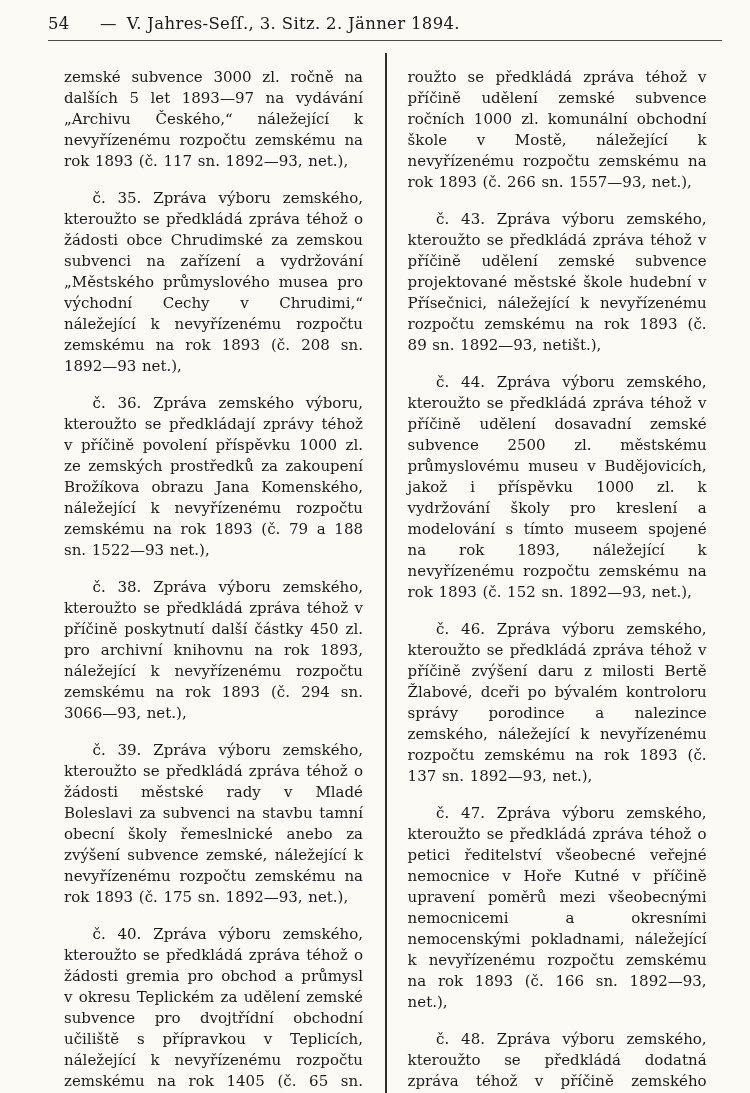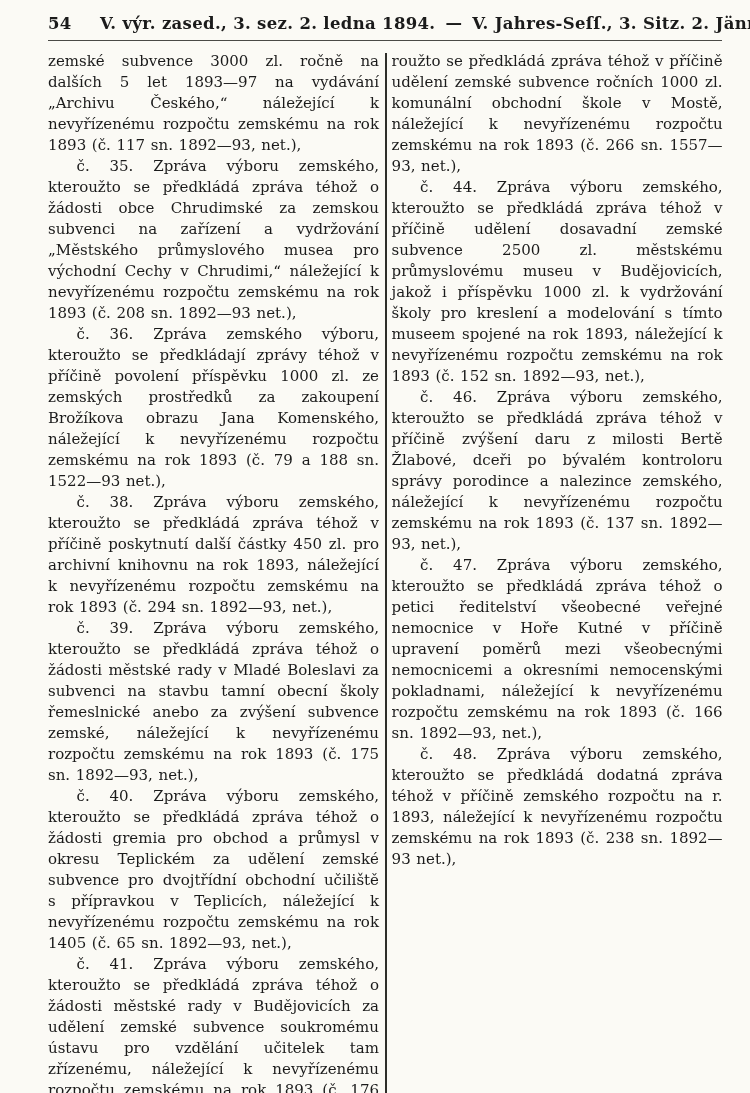--- a/index.html
+++ b/index.html
@@ -17,21 +17,21 @@
   .page {
     box-sizing: border-box;
     width: 750px;
     height: 1093px;
     padding: 14px 28px 0 48px;
   }
   
   .running-head {
     display: flex;
     align-items: baseline;
-    font-weight: bold;
+    font-weight: normal;
     font-size: 16.5px;
     letter-spacing: 0.02em;
     white-space: nowrap;
   }
   .page-num {
     width: 52px;
     flex: 0 0 52px;
   }
   .head-title {
     flex: 1;
@@ -58,55 +58,55 @@
     word-spacing: 0.06em;
     hyphens: none;
   }
   .col-divider {
     flex: 0 0 1.6px;
     background: #2e2e2a;
     align-self: stretch;
     margin: 2px 5px 0 6px;
   }
   .para {
-    margin: 0;
+    margin: 16px;
   }
   .para.indent {
     text-indent: 1.9em;
   }
 </style>
 </head>
 <body>
 
 <div class="page">
 
   <header class="running-head">
     <span class="page-num">54</span>
     <span class="head-title">
-      <span>V. výr. zased., 3. sez. 2. ledna 1894.</span>
       <span>—</span>
       <span>V. Jahres-Seſſ., 3. Sitz. 2. Jänner 1894.</span>
     </span>
   </header>
 
   <hr class="head-rule">
 
   <main class="columns">
     <section class="col" id="col-left">
         <p class="para">zemské subvence 3000 zl. ročně na dalších 5 let 1893—97 na vydávání „Archivu Českého,“ náležející k nevyřízenému rozpočtu zemskému na rok 1893 (č. 117 sn. 1892—93, net.),</p>
         <p class="para indent">č. 35. Zpráva výboru zemského, kteroužto se předkládá zpráva téhož o žádosti obce Chrudimské za zemskou subvenci na zařízení a vydržování „Městského průmyslového musea pro východní Cechy v Chrudimi,“ náležející k nevyřízenému rozpočtu zemskému na rok 1893 (č. 208 sn. 1892—93 net.),</p>
         <p class="para indent">č. 36. Zpráva zemského výboru, kteroužto se předkládají zprávy téhož v příčině povolení příspěvku 1000 zl. ze zemských prostředků za zakoupení Brožíkova obrazu Jana Komenského, náležející k nevyřízenému rozpočtu zemskému na rok 1893 (č. 79 a 188 sn. 1522—93 net.),</p>
-        <p class="para indent">č. 38. Zpráva výboru zemského, kteroužto se předkládá zpráva téhož v příčině poskytnutí další částky 450 zl. pro archivní knihovnu na rok 1893, náležející k nevyřízenému rozpočtu zemskému na rok 1893 (č. 294 sn. 1892—93, net.),</p>
+        <p class="para indent">č. 38. Zpráva výboru zemského, kteroužto se předkládá zpráva téhož v příčině poskytnutí další částky 450 zl. pro archivní knihovnu na rok 1893, náležející k nevyřízenému rozpočtu zemskému na rok 1893 (č. 294 sn. 3066—93, net.),</p>
         <p class="para indent">č. 39. Zpráva výboru zemského, kteroužto se předkládá zpráva téhož o žádosti městské rady v Mladé Boleslavi za subvenci na stavbu tamní obecní školy řemeslnické anebo za zvýšení subvence zemské, náležející k nevyřízenému rozpočtu zemskému na rok 1893 (č. 175 sn. 1892—93, net.),</p>
         <p class="para indent">č. 40. Zpráva výboru zemského, kteroužto se předkládá zpráva téhož o žádosti gremia pro obchod a průmysl v okresu Teplickém za udělení zemské subvence pro dvojtřídní obchodní učiliště s přípravkou v Teplicích, náležející k nevyřízenému rozpočtu zemskému na rok 1405 (č. 65 sn. 1892—93, net.),</p>
         <p class="para indent">č. 41. Zpráva výboru zemského, kteroužto se předkládá zpráva téhož o žádosti městské rady v Budějovicích za udělení zemské subvence soukromému ústavu pro vzdělání učitelek tam zřízenému, náležející k nevyřízenému rozpočtu zemskému na rok 1893 (č. 176 sn. 1892—93, net.),</p>
       </section>
     <div class="col-divider"></div>
     <section class="col" id="col-right">
         <p class="para">roužto se předkládá zpráva téhož v příčině udělení zemské subvence ročních 1000 zl. komunální obchodní škole v Mostě, náležející k nevyřízenému rozpočtu zemskému na rok 1893 (č. 266 sn. 1557—93, net.),</p>
+        <p class="para indent">č. 43. Zpráva výboru zemského, kteroužto se předkládá zpráva téhož v příčině udělení zemské subvence projektované městské škole hudební v Přísečnici, náležející k nevyřízenému rozpočtu zemskému na rok 1893 (č. 89 sn. 1892—93, netišt.),</p>
         <p class="para indent">č. 44. Zpráva výboru zemského, kteroužto se předkládá zpráva téhož v příčině udělení dosavadní zemské subvence 2500 zl. městskému průmyslovému museu v Budějovicích, jakož i příspěvku 1000 zl. k vydržování školy pro kreslení a modelování s tímto museem spojené na rok 1893, náležející k nevyřízenému rozpočtu zemskému na rok 1893 (č. 152 sn. 1892—93, net.),</p>
         <p class="para indent">č. 46. Zpráva výboru zemského, kteroužto se předkládá zpráva téhož v příčině zvýšení daru z milosti Bertě Žlabové, dceři po bývalém kontroloru správy porodince a nalezince zemského, náležející k nevyřízenému rozpočtu zemskému na rok 1893 (č. 137 sn. 1892—93, net.),</p>
         <p class="para indent">č. 47. Zpráva výboru zemského, kteroužto se předkládá zpráva téhož o petici ředitelství všeobecné veřejné nemocnice v Hoře Kutné v příčině upravení poměrů mezi všeobecnými nemocnicemi a okresními nemocenskými pokladnami, náležející k nevyřízenému rozpočtu zemskému na rok 1893 (č. 166 sn. 1892—93, net.),</p>
         <p class="para indent">č. 48. Zpráva výboru zemského, kteroužto se předkládá dodatná zpráva téhož v příčině zemského rozpočtu na r. 1893, náležející k nevyřízenému rozpočtu zemskému na rok 1893 (č. 238 sn. 1892—93 net.),</p>
       </section>
   </main>
 
 </div>
 
 </body></html>

